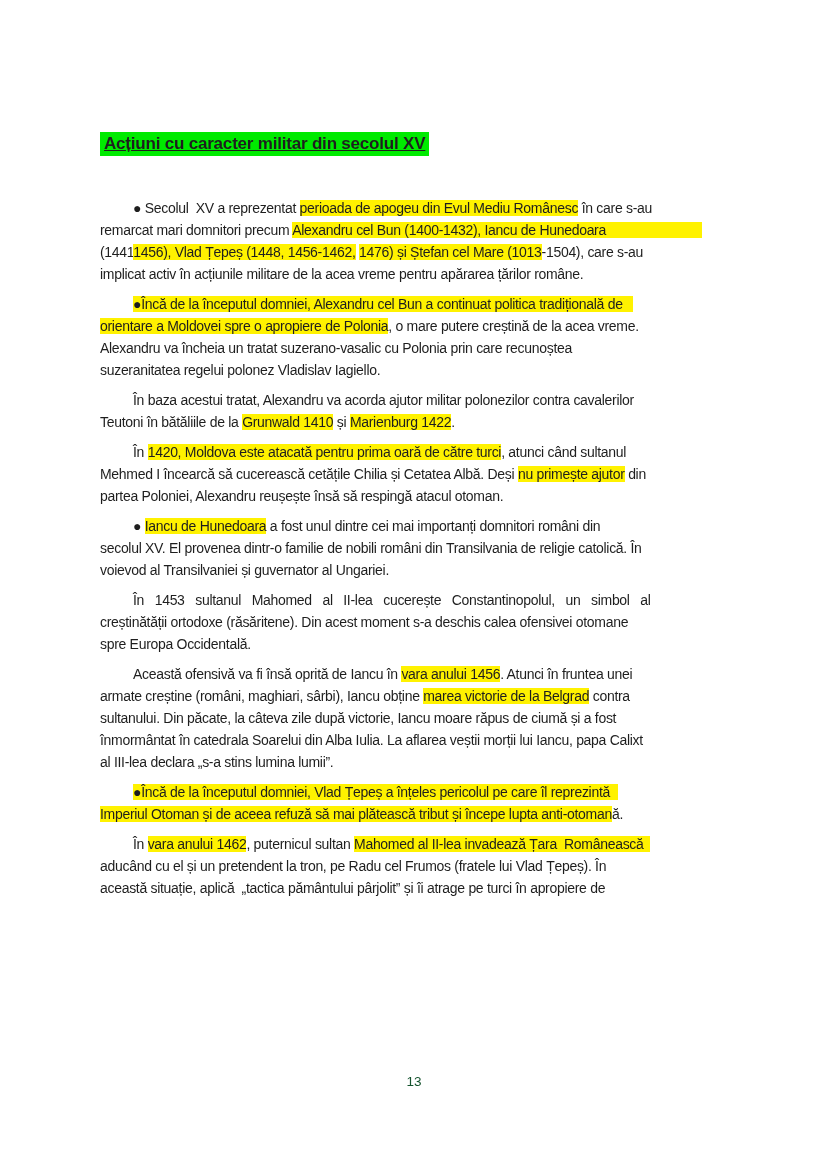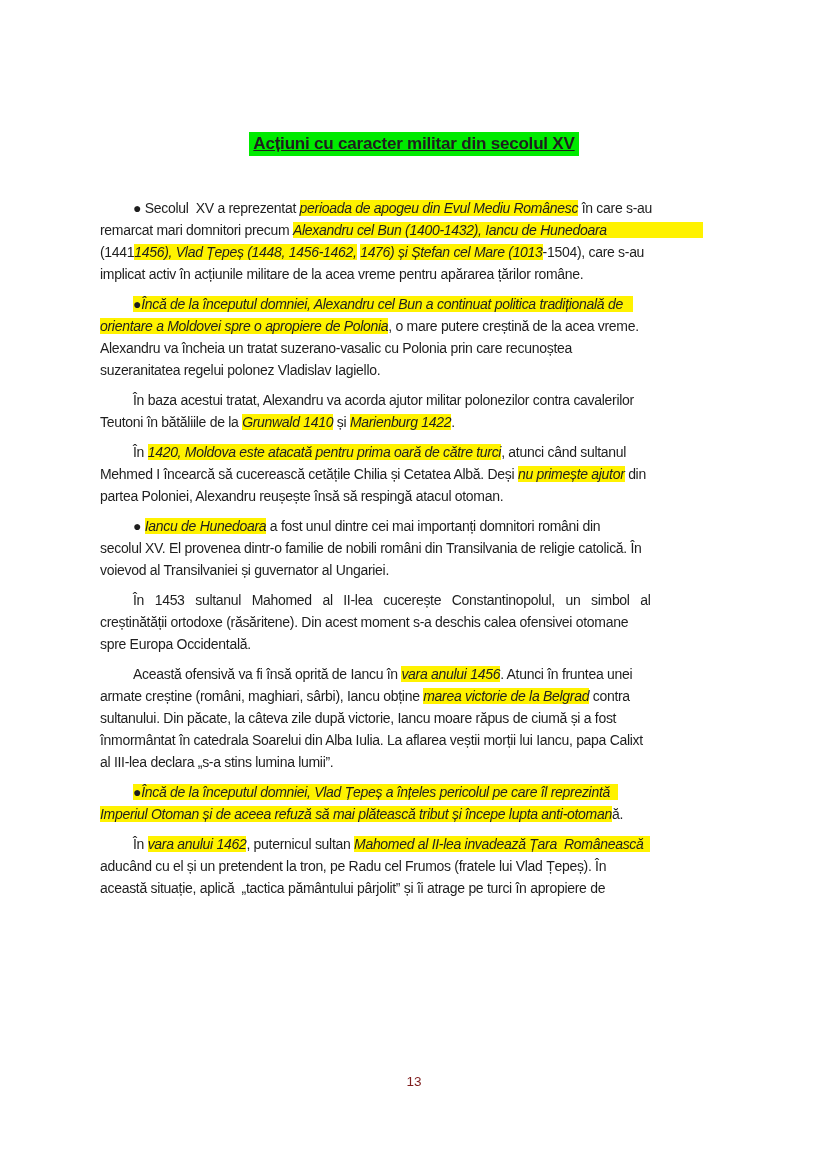--- a/index.html
+++ b/index.html
@@ -17,51 +17,50 @@
     overflow: hidden;
   }
   .content {
     position: absolute;
     left: 100px;
     top: 131px;
     width: 628px;
   }
   .title {
     margin: 0 0 40px 0;
-    text-align: center;
     font-size: 17px;
     font-weight: 600;
     line-height: 26px;
     letter-spacing: -0.2px;
   }
   .title .hl-green {
     background: var(--green, #00ea00);
     text-decoration: underline;
     padding: 2px 4px 3px 4px;
   }
   .para {
     margin: 0 0 8px 0;
     font-size: 14px;
     line-height: 22px;
     letter-spacing: -0.3px;
     text-indent: 0;
   }
   .para.section { }
   .line { white-space: pre; }
   .para .line:first-child { text-indent: 33px; }
-  .hl { background: var(--yellow, #fff200); font-style: italic; }
+  .hl { background: var(--yellow, #fff200); }
   .line.spread { word-spacing: 7px; }
   .page-number {
     position: absolute;
     top: 1074px;
     left: 0;
     width: 100%;
     text-align: center;
     font-size: 13.5px;
-    color: #7f1d1d;
+    color: #14532d;
   }
 </style>
 </head>
 <body>
 
 <div class="page" style="--yellow: #fff200; --green: #00ea00; color: rgb(30, 30, 30); background: rgb(255, 255, 255);">
   <div class="content">
     <h1 class="title"><span class="hl-green">Acțiuni cu caracter militar din secolul XV</span></h1>
     <div id="paragraphs">
         <div class="para">

